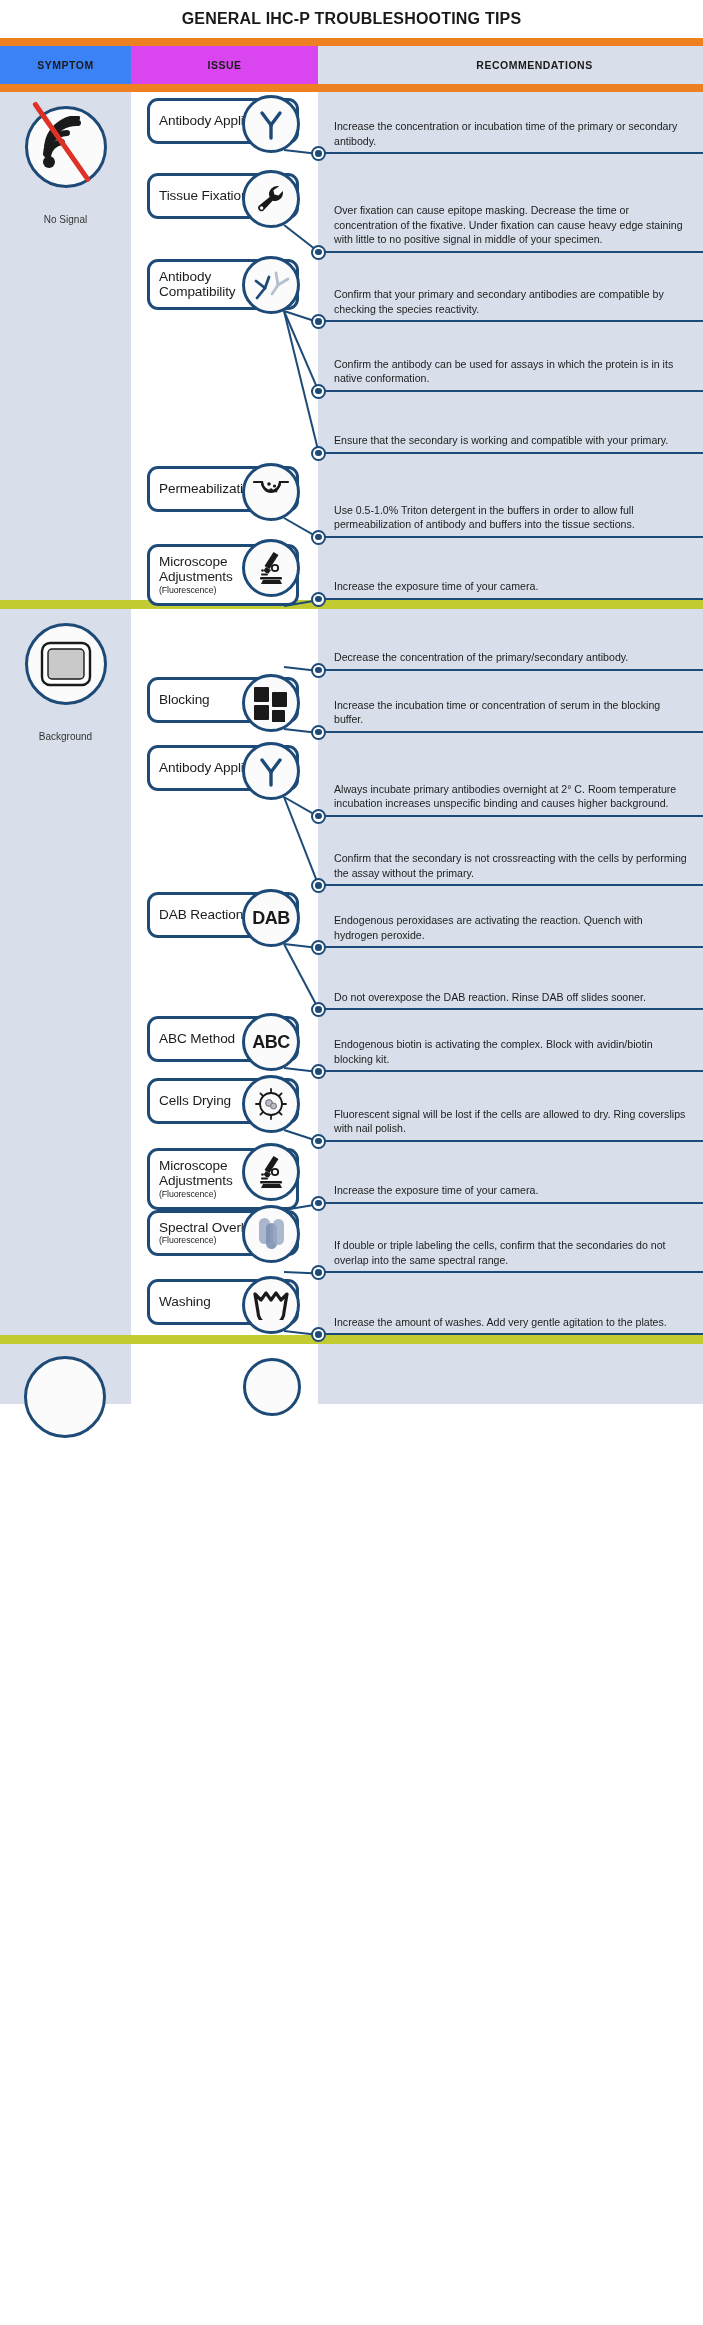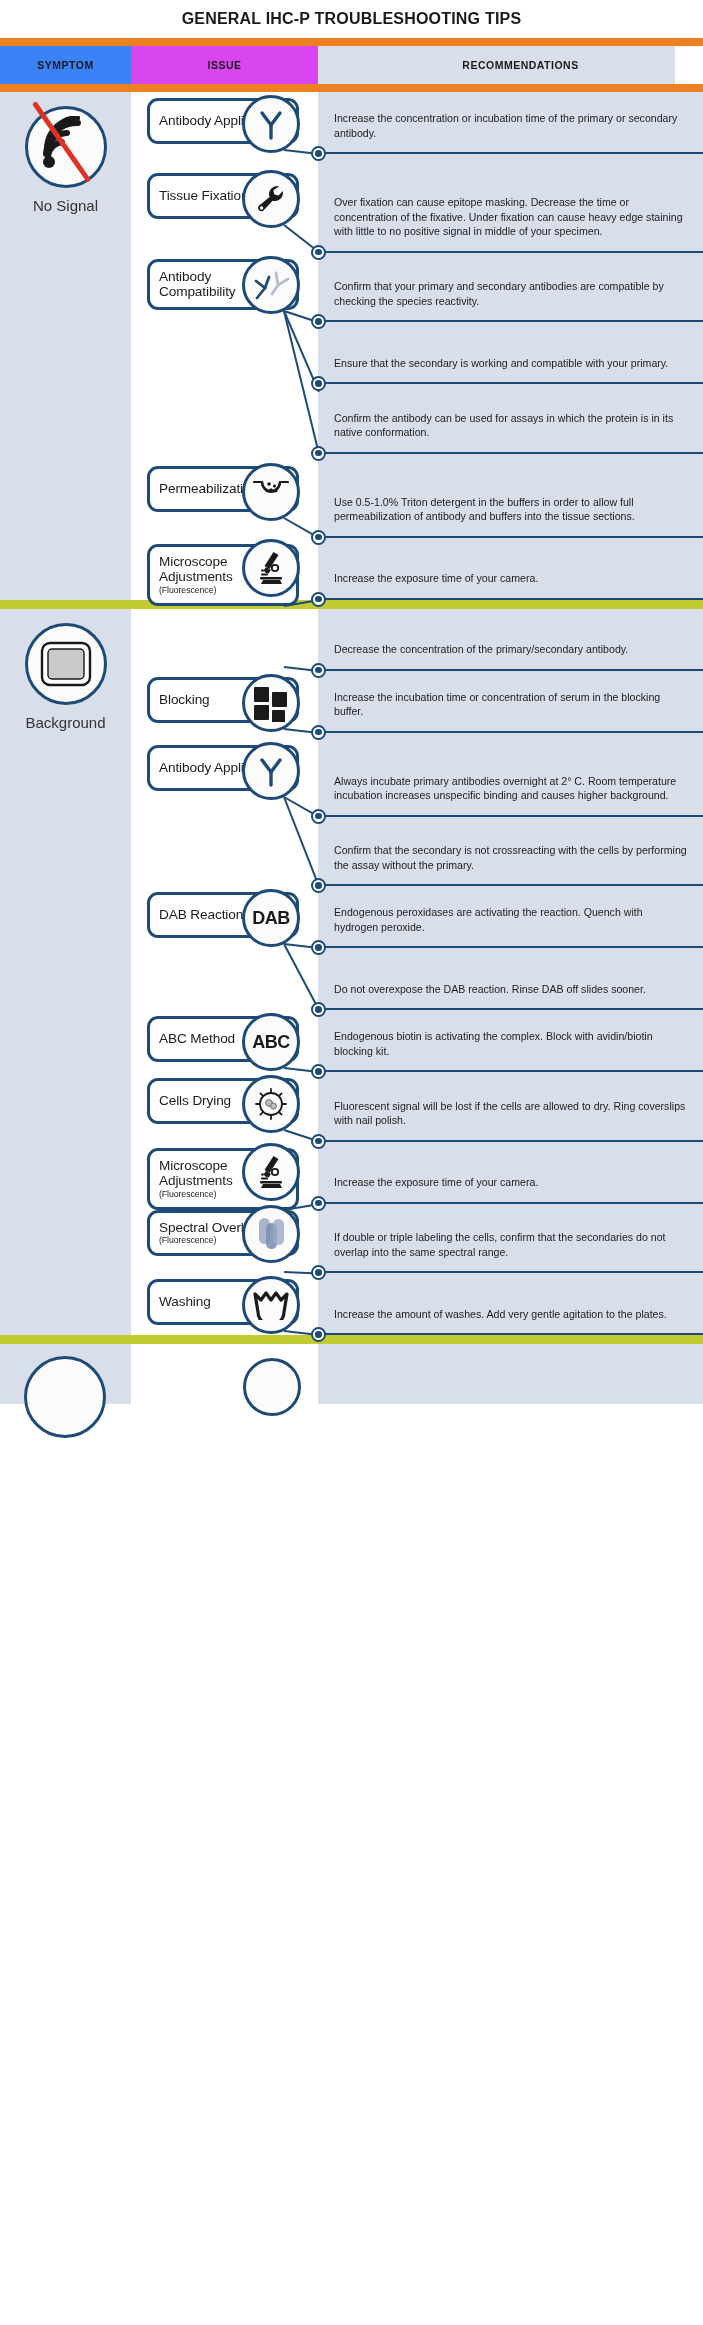--- a/index.html
+++ b/index.html
@@ -35,21 +35,21 @@
     height: 38px;
     width: 100%;
   }
   .head-cell {
     display: flex; align-items: center; justify-content: center;
     font-size: 10.5px; font-weight: bold; letter-spacing: .5px;
     color: #1a1a1a;
   }
   .col-symptom { width: 131px; background: #3b82f6; }
   .col-issue   { width: 187px; background: #d946ef; }
-  .col-rec     { width: 357px; background: #d9dfea; padding-left: 48px; }
+  .col-rec     { width: 385px; background: #d9dfea; padding-left: 48px; }
 
   
   .section {
     display: flex;
     width: 100%;
     position: relative;
     background: #d9dfea;
   }
   .sym-col {
     width: 131px;
@@ -63,22 +63,22 @@
     padding-top: 14px;
   }
   .sym-circle {
     width: 82px; height: 82px; border-radius: 50%;
     background: #fbfbfb;
     border: 3.4px solid #1d4a77;
     display: flex; align-items: center; justify-content: center;
     position: relative;
   }
   .sym-label {
-    margin-top: 9px;
-    font-size: 15px;
+    margin-top: 26px;
+    font-size: 10px;
     color: #333; text-align: center;
     font-family: "Liberation Sans", sans-serif;
   }
 
   .rows-col {
     flex: 1 1 auto;
     position: relative;
   }
   
   .issue-strip {
@@ -140,21 +140,21 @@
     position: relative;
     padding: 0 14px 0 16px;
     display: flex;
     align-items: flex-end;
     background: transparent;
   }
   .rec-text {
     font-size: 10.6px;
     line-height: 1.36;
     color: #1c1c1c;
-    padding-bottom: 14px;
+    padding-bottom: 6px;
     font-family: "Liberation Sans", sans-serif;
   }
   .rec-line {
     position: absolute;
     left: 0; right: 0; bottom: 0;
     height: 1.6px; background: #1d4a77;
   }
   .rec-node {
     position: absolute;
     left: -7px; bottom: -7px;
@@ -266,27 +266,27 @@
           <div style="position: relative;">
             <div class="leg" style="left: 152px; top: 58px; height: 36.8409px; transform: rotate(-71.811deg);"></div>
             <div class="leg" style="left: 152px; top: 58px; height: 88.2383px; transform: rotate(-23.3691deg);"></div>
             <div class="leg" style="left: 152px; top: 58px; height: 147.221px; transform: rotate(-13.7531deg);"></div>
             <div style="margin-left: 187px;">
               <div class="rec-cell" style="position: relative; height: 69.5px;">
                 <div class="rec-text">Confirm that your primary and secondary antibodies are compatible by checking the species reactivity.</div>
                 <div class="rec-line"></div>
                 <div class="rec-node"></div>
               </div>
-              <div class="rec-cell" style="position: relative; height: 62px;">
-                <div class="rec-text">Ensure that the secondary is working and compatible with your primary.</div>
-                <div class="rec-line"></div>
-                <div class="rec-node"></div>
-              </div>
               <div class="rec-cell" style="position: relative; height: 69.5px;">
                 <div class="rec-text">Confirm the antibody can be used for assays in which the protein is in its native conformation.</div>
+                <div class="rec-line"></div>
+                <div class="rec-node"></div>
+              </div>
+              <div class="rec-cell" style="position: relative; height: 62px;">
+                <div class="rec-text">Ensure that the secondary is working and compatible with your primary.</div>
                 <div class="rec-line"></div>
                 <div class="rec-node"></div>
               </div>
             </div>
             <div class="issue-cell" style="position: absolute; left: 0px; top: 0px; height: 201px;">
               <div class="pill" style="top: 6px;">
                 <div class="pill-text">Antibody Compatibility</div>
                 <div class="icon-bubble" style="top: -6px;">
                   <svg width="38" height="34" viewBox="0 0 38 34">
                     <g fill="none" stroke="#b6bfcd" stroke-width="2.8" stroke-linecap="round">

